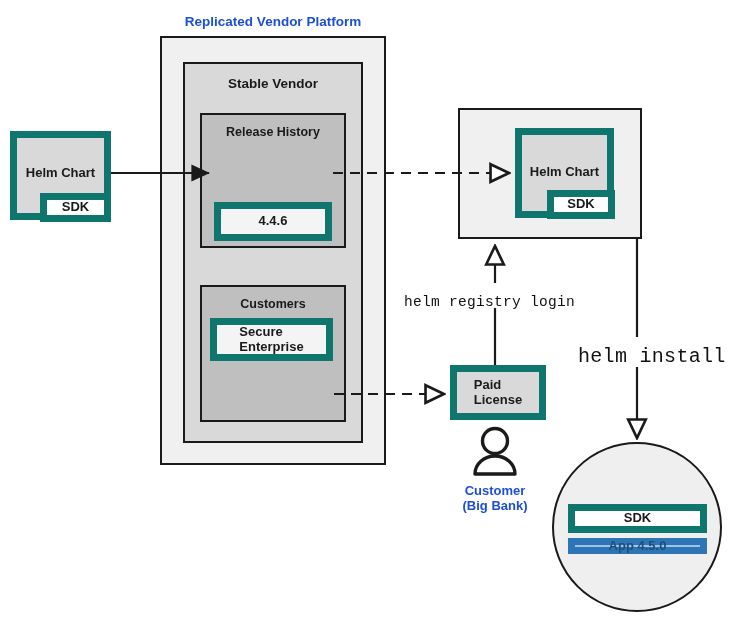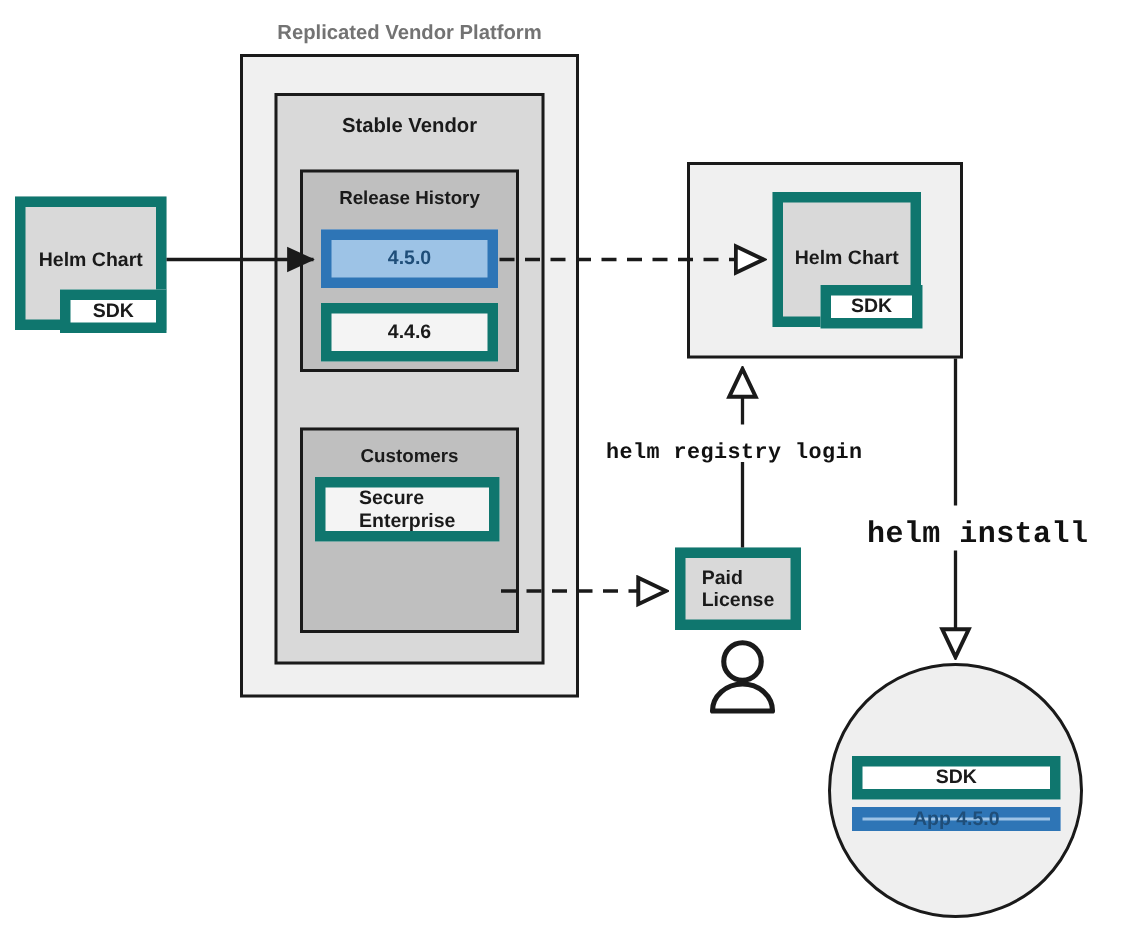--- a/index.html
+++ b/index.html
@@ -13,21 +13,21 @@
   #canvas {
     position: relative;
     width: 747px;
     height: 634px;
     background: #ffffff;
     overflow: hidden;
   }
   .lbl {
     position: absolute;
     font-weight: bold;
-    color: #737373;
+    color: #1d4ed8;
     text-align: center;
     line-height: 1.15;
     white-space: pre-line;
   }
   .box {
     position: absolute;
     box-sizing: border-box;
     border: 7px solid #0f766e;
     display: flex;
     align-items: center;
@@ -62,21 +62,21 @@
     position: absolute;
     left: 0;
     top: 0;
     width: 747px;
     height: 634px;
     pointer-events: none;
   }
   .mono {
     position: absolute;
     font-family: "Liberation Mono", "DejaVu Sans Mono", monospace;
-    font-weight: bold;
+    font-weight: normal;
     color: #111111;
     white-space: nowrap;
   }
 </style>
 </head>
 <body>
 
 <div id="canvas">
 
   <div class="box" style="left:10px; top:131px; width:101px; height:89px; background:#d9d9d9; font-size:13px; align-items:flex-start; padding-top:28px;">
@@ -90,23 +90,20 @@
   <div class="box-title" style="left:160px; top:36px; width:226px; height:429px; background:#f0f0f0;"></div>
 
   <div class="box-title" style="left:183px; top:62px; width:180px; height:381px; background:#d9d9d9;">
     <div class="title-text" style="top:12px; font-size:13.5px;">Stable Vendor</div>
   </div>
 
   <div class="box-title" style="left:200px; top:113px; width:146px; height:135px; background:#bfbfbf;">
     <div class="title-text" style="top:10px; font-size:12.5px;">Release History</div>
   </div>
 
-  <div class="box" style="left:214px; top:153px; width:118px; height:39px; background:#9dc3e6; border-color:#2e75b6; color:#1f4e79; font-size:13px;">
-    <span>4.5.0</span>
-  </div>
 
   <div class="box" style="left:214px; top:202px; width:118px; height:39px; background:#f4f4f4; font-size:13px;">
     <span>4.4.6</span>
   </div>
 
   <div class="box-title" style="left:200px; top:285px; width:146px; height:137px; background:#bfbfbf;">
     <div class="title-text" style="top:10px; font-size:12.5px;">Customers</div>
   </div>
 
   <div class="box" style="left:210px; top:318px; width:123px; height:43px; background:#f4f4f4; font-size:13px;">
@@ -117,25 +114,27 @@
 
   <div class="box-title" style="left:458px; top:108px; width:184px; height:131px; background:#f0f0f0;"></div>
 
   <div class="box" style="left:515px; top:128px; width:99px; height:90px; background:#d9d9d9; font-size:13px; align-items:flex-start; padding-top:30px;">
     <span>Helm Chart</span>
   </div>
   <div class="box" style="left:547px; top:190px; width:68px; height:29px; background:#ffffff; font-size:13px;">
     <span>SDK</span>
   </div>
 
-  <div class="box" style="left:450px; top:365px; width:84px; height:55px; background:#d9d9d9; font-size:13px;">
+  <div class="box" style="left:450px; top:365px; width:96px; height:55px; background:#d9d9d9; font-size:13px;">
     <span>Paid
 License</span>
   </div>
 
+  <div class="lbl" style="left:425px; top:484px; width:140px; font-size:13px;">Customer
+(Big Bank)</div>
 
   <div class="circle" style="left:552px; top:442px; width:170px; height:170px;"></div>
 
   <div class="box" style="left:568px; top:504px; width:139px; height:29px; background:#ffffff; font-size:13px;">
     <span>SDK</span>
   </div>
   <div class="box" style="left:568px; top:538px; width:139px; height:16px; background:#9dc3e6; border-color:#2e75b6; color:#1f4e79; font-size:13px;">
     <span>App 4.5.0</span>
   </div>
 

